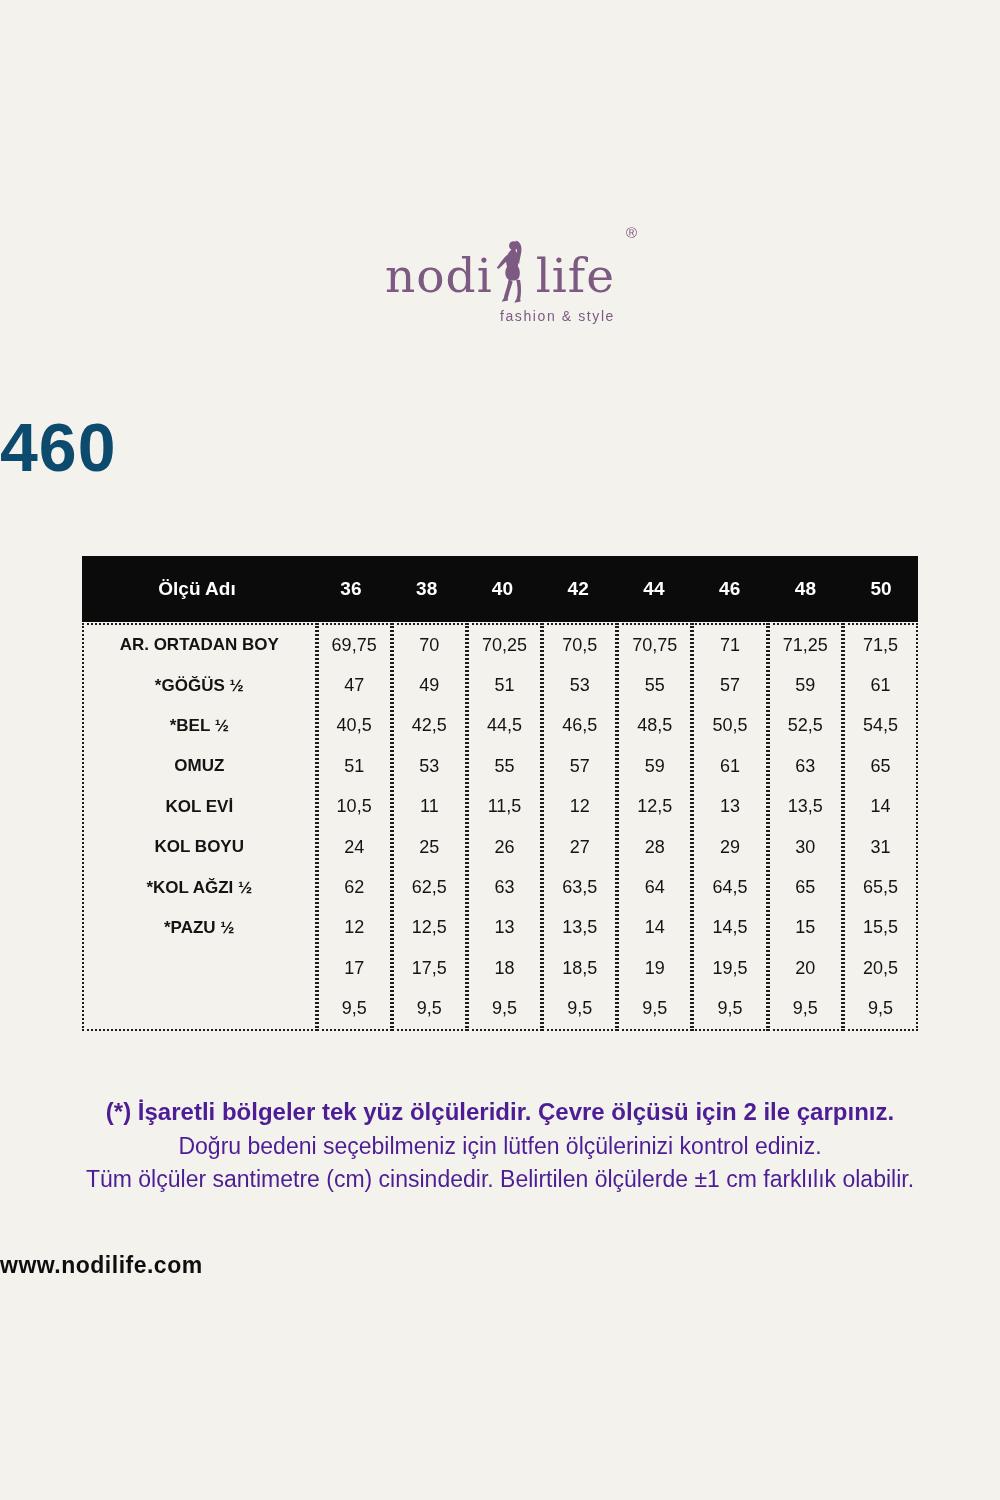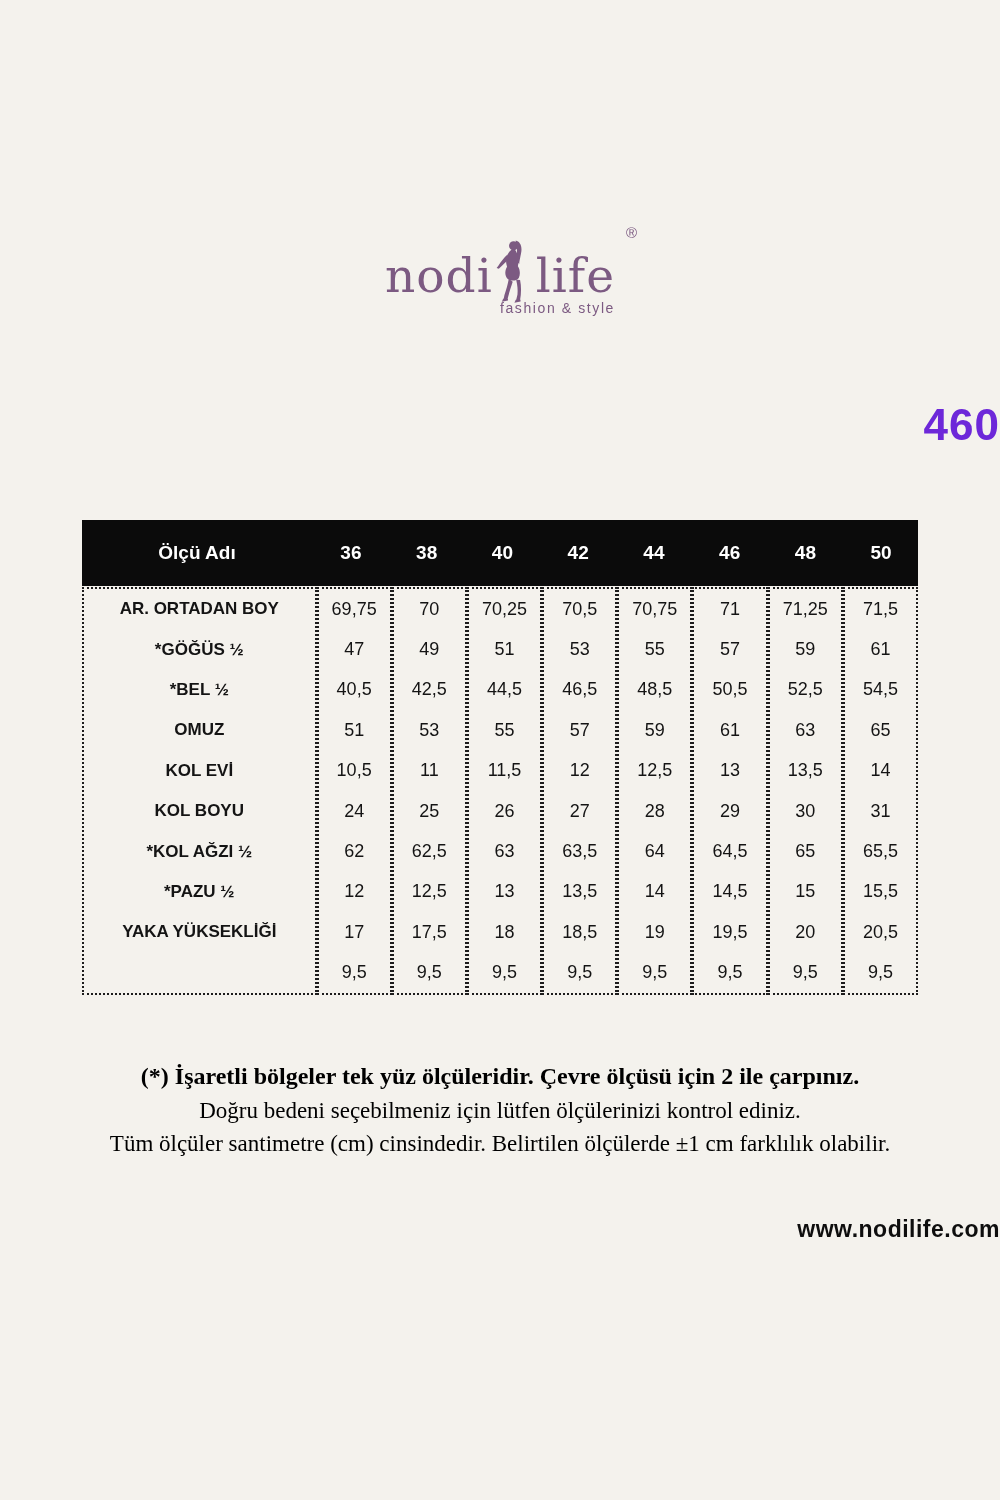--- a/index.html
+++ b/index.html
@@ -34,37 +34,37 @@
   .logo-reg {
     font-family: "Liberation Sans", sans-serif;
     font-size: 15px;
     color: #7c5a82;
     position: absolute;
     top: -14px;
     right: -22px;
     letter-spacing: 0;
   }
   .logo-tagline {
-    margin-top: 3px;
+    margin-top: 11px;
     text-align: right;
     padding-right: 0px;
     font-size: 14px;
     letter-spacing: 1.6px;
     color: #7c5a82;
     font-family: "Liberation Sans", sans-serif;
   }
 
   
   .product-code {
     margin-top: 84px;
-    text-align: right;
-    font-size: 44px;
+    text-align: left;
+    font-size: 68px;
     font-weight: bold;
     letter-spacing: 1px;
-    color: #6d28d9;
+    color: #0c4a6e;
   }
 
   
   .size-table {
     width: 836px;
     margin: 70px auto 0 auto;
   }
   .tbl-header {
     display: grid;
     grid-template-columns: 234fr 75fr 75fr 75fr 75fr 75fr 75fr 75fr 75fr;
@@ -98,29 +98,28 @@
     font-size: 18px;
   }
   .tcell.lbl { font-weight: bold; font-size: 17px; }
 
   
   .notes {
     margin-top: 64px;
     text-align: center;
     font-size: 23px;
     line-height: 1.45;
-    color: #000000;
-    font-family: Liberation Serif, serif;
+    color: #4c1d95;
   }
   .notes .bold-line { font-weight: bold; font-size: 24px; }
 
   
   .website {
     margin-top: 56px;
-    text-align: right;
+    text-align: left;
     font-size: 23px;
     font-weight: bold;
     letter-spacing: 0.5px;
     color: #0e0e0e;
   }
 </style>
 </head>
 <body>
 
 <div class="logo-section">
@@ -163,21 +162,20 @@
   <div class="tbl-body">
       <div class="tcol">
         <div class="tcell lbl">AR. ORTADAN BOY</div>
         <div class="tcell lbl">*GÖĞÜS ½</div>
         <div class="tcell lbl">*BEL ½</div>
         <div class="tcell lbl">OMUZ</div>
         <div class="tcell lbl">KOL EVİ</div>
         <div class="tcell lbl">KOL BOYU</div>
         <div class="tcell lbl">*KOL AĞZI ½</div>
         <div class="tcell lbl">*PAZU ½</div>
-        <div class="tcell lbl">YAKA YÜKSEKLİĞİ</div>
       </div>
       <div class="tcol">
         <div class="tcell">69,75</div>
         <div class="tcell">47</div>
         <div class="tcell">40,5</div>
         <div class="tcell">51</div>
         <div class="tcell">10,5</div>
         <div class="tcell">24</div>
         <div class="tcell">62</div>
         <div class="tcell">12</div>

